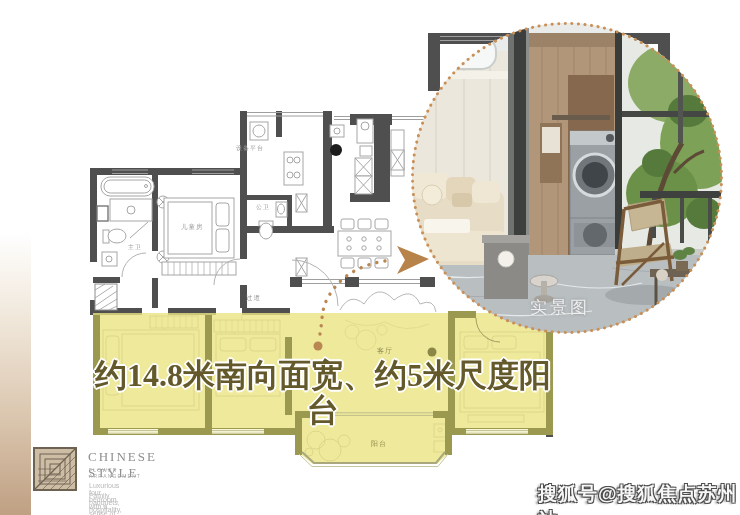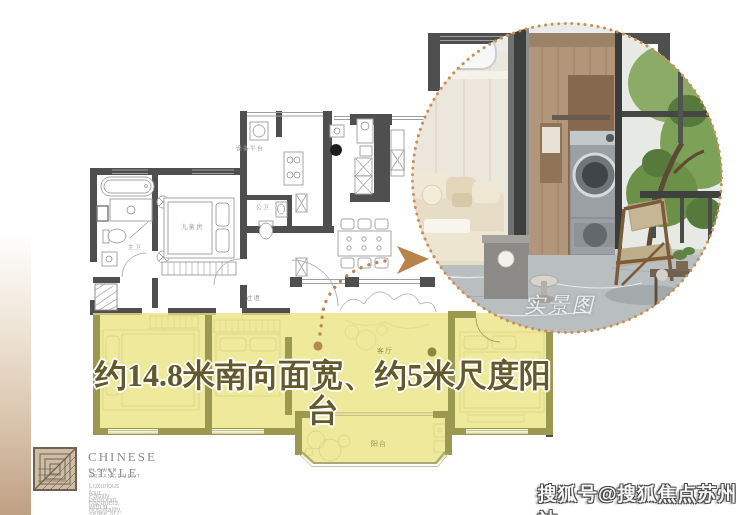--- a/index.html
+++ b/index.html
@@ -14,22 +14,22 @@
               white-space:nowrap;}
   .room-label.on-yellow{color:#8f8d52;}
   .banner{position:absolute;left:88px;top:358px;width:470px;text-align:center;z-index:3;
           font-family:"Liberation Serif","DejaVu Serif",serif;font-weight:bold;font-size:32px;
           color:#64592a;letter-spacing:0px;line-height:1.1;
           text-shadow:-1px -1px 0 #fff,1px -1px 0 #fff,-1px 1px 0 #fff,1px 1px 0 #fff,
                       -2px 0 0 #fff,2px 0 0 #fff,0 -2px 0 #fff,0 2px 0 #fff;}
   .photo{position:absolute;left:412px;top:23px;width:310px;height:310px;border-radius:50%;
          overflow:hidden;z-index:4;}
   .photo-caption{position:absolute;left:0;right:14px;bottom:14px;text-align:center;z-index:5;
-          font-family:"Liberation Serif","DejaVu Serif",serif;font-size:21px;letter-spacing:3px;
-          color:rgba(250,250,250,0.85);text-shadow:0 0 3px rgba(90,90,90,0.5);font-style:italic;}
+          font-family:"Liberation Serif","DejaVu Serif",serif;font-size:17px;letter-spacing:3px;
+          color:rgba(250,250,250,0.85);text-shadow:0 0 3px rgba(90,90,90,0.5);}
   .ring{position:absolute;left:405px;top:16px;z-index:5;pointer-events:none;}
   .footer{position:absolute;left:0;top:0;z-index:2;}
   .logo{position:absolute;left:33px;top:447px;}
   .f-title{position:absolute;left:88px;top:449px;font-family:"Liberation Serif","DejaVu Serif",serif;
            font-size:13px;color:#8f8f8f;letter-spacing:2px;}
   .f-sub{position:absolute;left:89px;top:467px;font-size:5px;color:#a8a8a8;letter-spacing:1.2px;}
   .f-line1{position:absolute;left:89px;top:482px;font-size:7px;color:#b8b8b8;}
   .f-line2{position:absolute;left:89px;top:492px;font-size:7px;color:#b8b8b8;}
   .watermark{position:absolute;left:538px;top:481px;z-index:6;font-size:19px;font-weight:bold;
           color:#f7f7f7;letter-spacing:1px;

